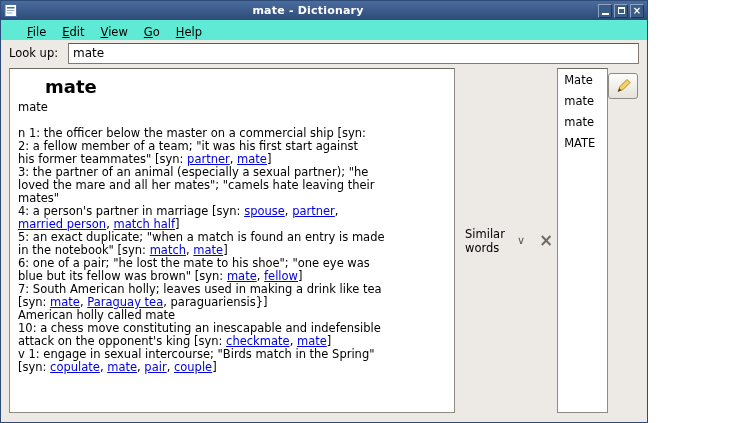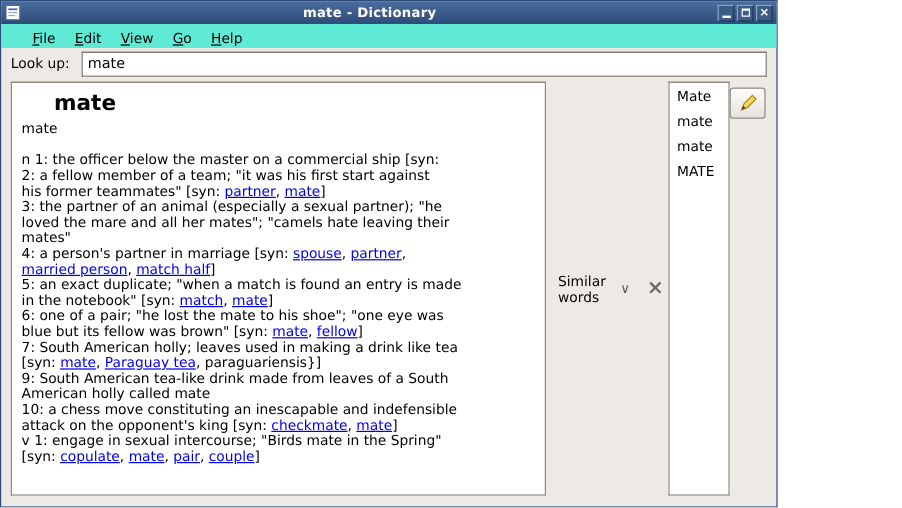--- a/index.html
+++ b/index.html
@@ -166,25 +166,24 @@
           <div class="def-line">loved the mare and all her mates"; "camels hate leaving their</div>
           <div class="def-line">mates"</div>
           <div class="def-line">4: a person's partner in marriage [syn: <a>spouse</a>, <a>partner</a>,</div>
           <div class="def-line"><a>married person</a>, <a>match half</a>]</div>
           <div class="def-line">5: an exact duplicate; "when a match is found an entry is made</div>
           <div class="def-line">in the notebook" [syn: <a>match</a>, <a>mate</a>]</div>
           <div class="def-line">6: one of a pair; "he lost the mate to his shoe"; "one eye was</div>
           <div class="def-line">blue but its fellow was brown" [syn: <a>mate</a>, <a>fellow</a>]</div>
           <div class="def-line">7: South American holly; leaves used in making a drink like tea</div>
           <div class="def-line">[syn: <a>mate</a>, <a>Paraguay tea</a>, paraguariensis}]</div>
-          <div class="def-line">9: South American tea-like drink made from leaves of a South</div>
           <div class="def-line">American holly called mate</div>
           <div class="def-line">10: a chess move constituting an inescapable and indefensible</div>
           <div class="def-line">attack on the opponent's king [syn: <a>checkmate</a>, <a>mate</a>]</div>
-          <div class="def-line">v 1: engage in sexual intercourse; "Birds mate in the Spring"</div>
+          <div class="def-line">v 1: engage in sexual intercourse; "Birds match in the Spring"</div>
           <div class="def-line">[syn: <a>copulate</a>, <a>mate</a>, <a>pair</a>, <a>couple</a>]</div>
         </div>
     </div>
 
     <div class="sidebar">
       <div class="sidebar-header">
         <span class="stitle">Similar words</span>
         <span class="chevron">∨</span>
         <span class="close-x">×</span>
       </div>

